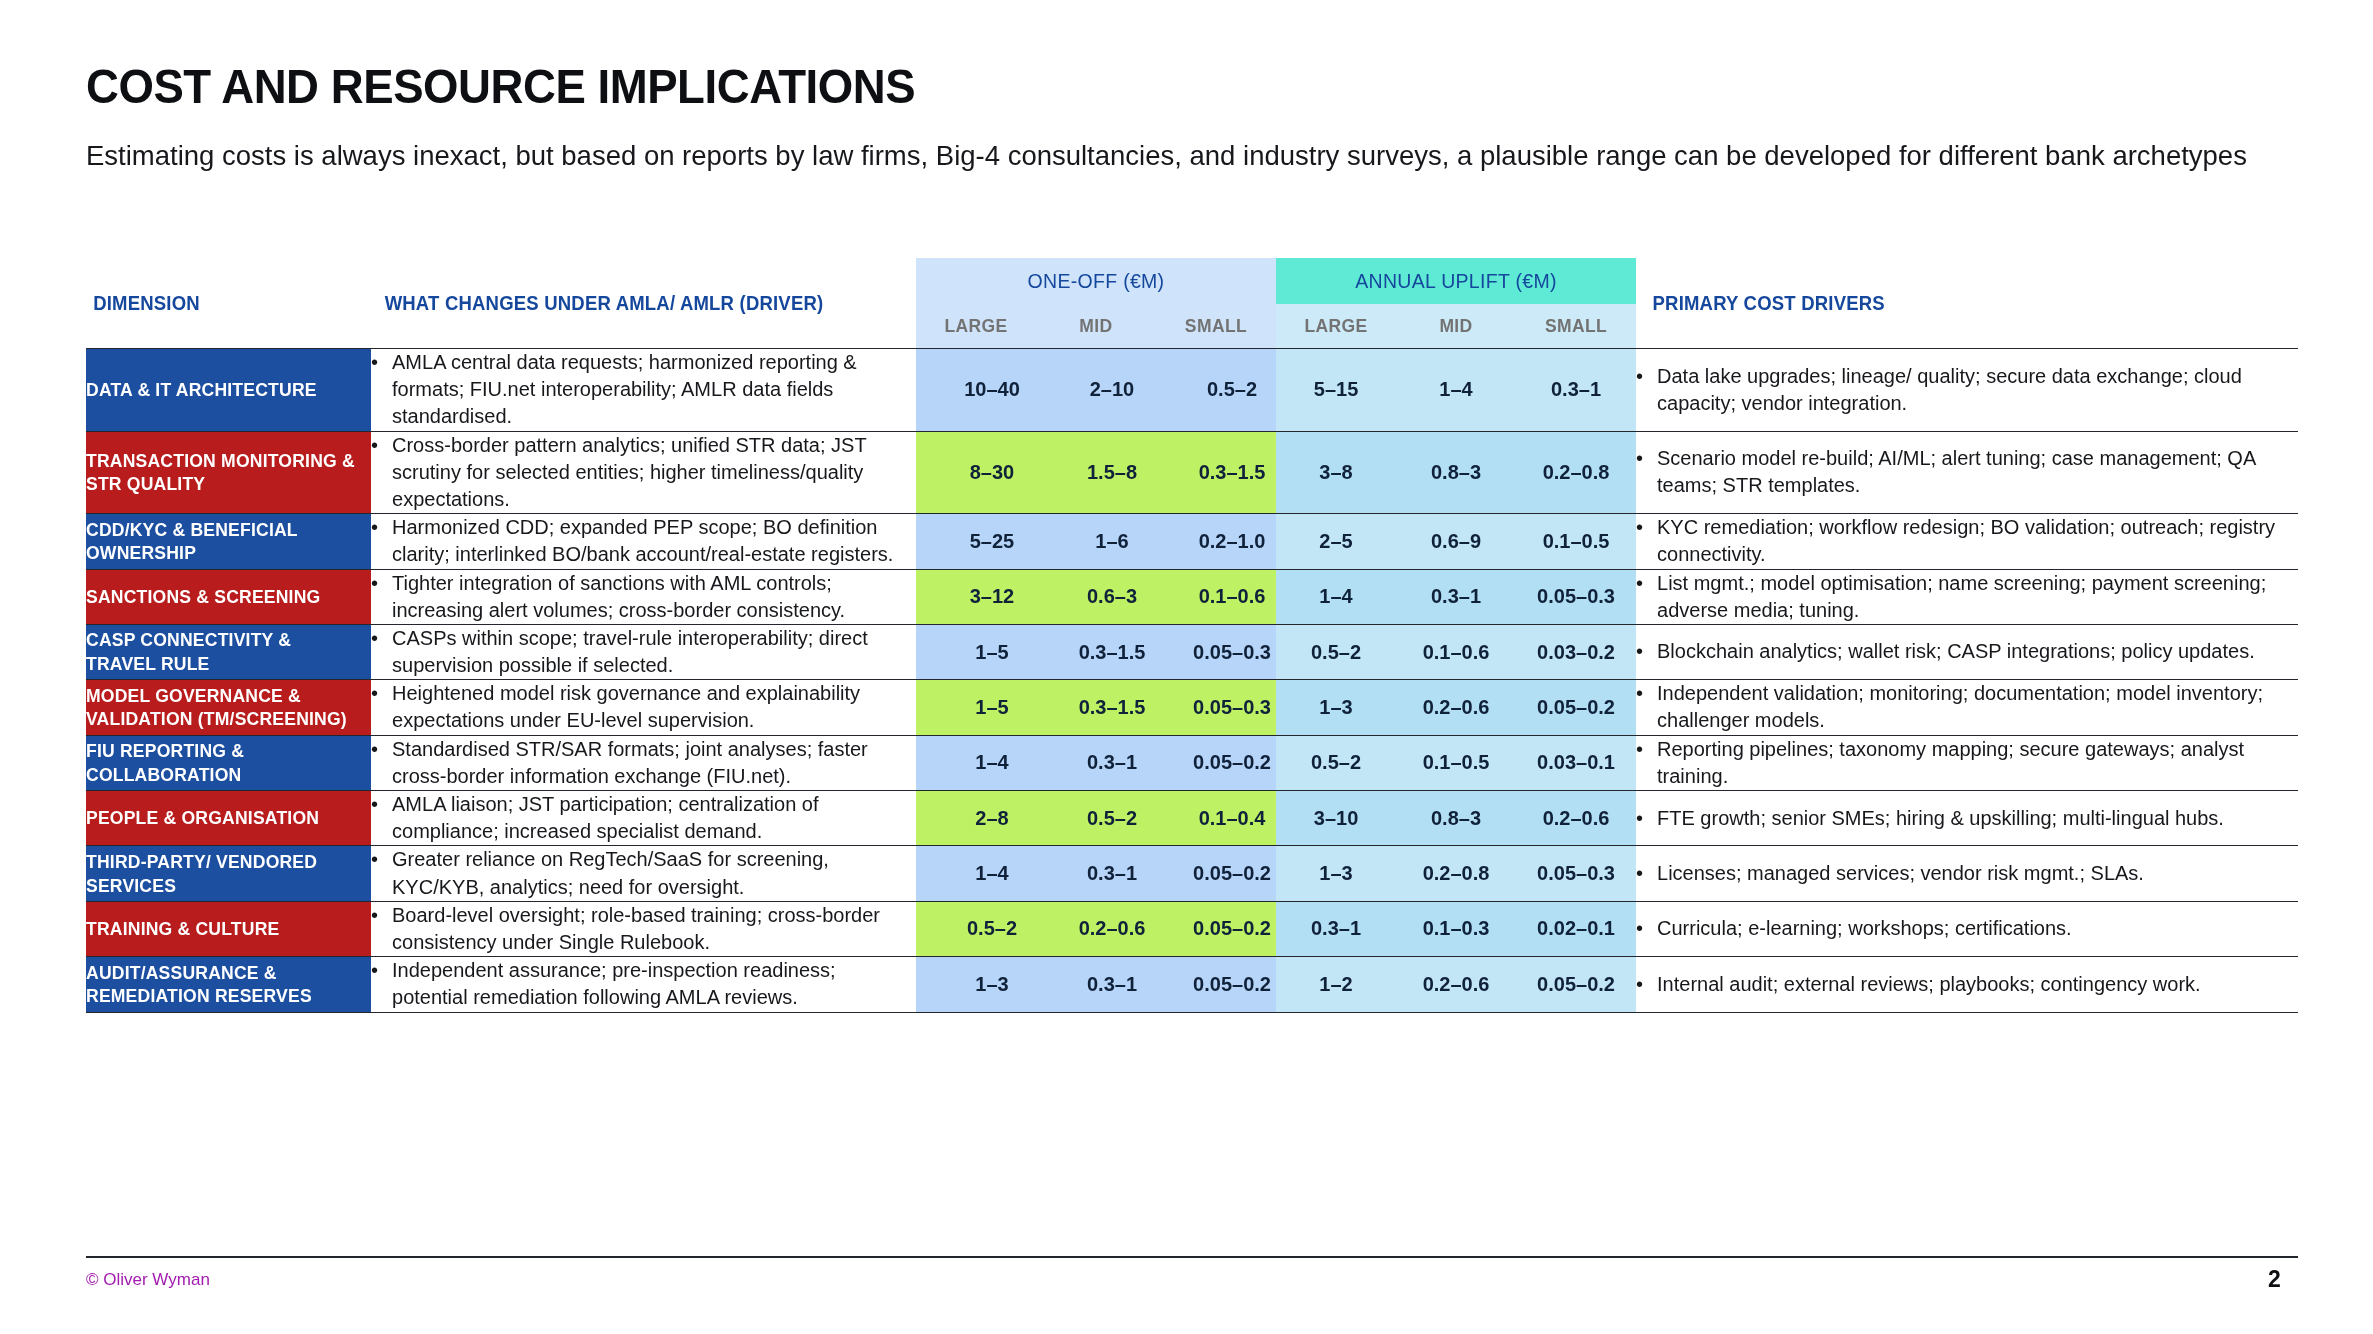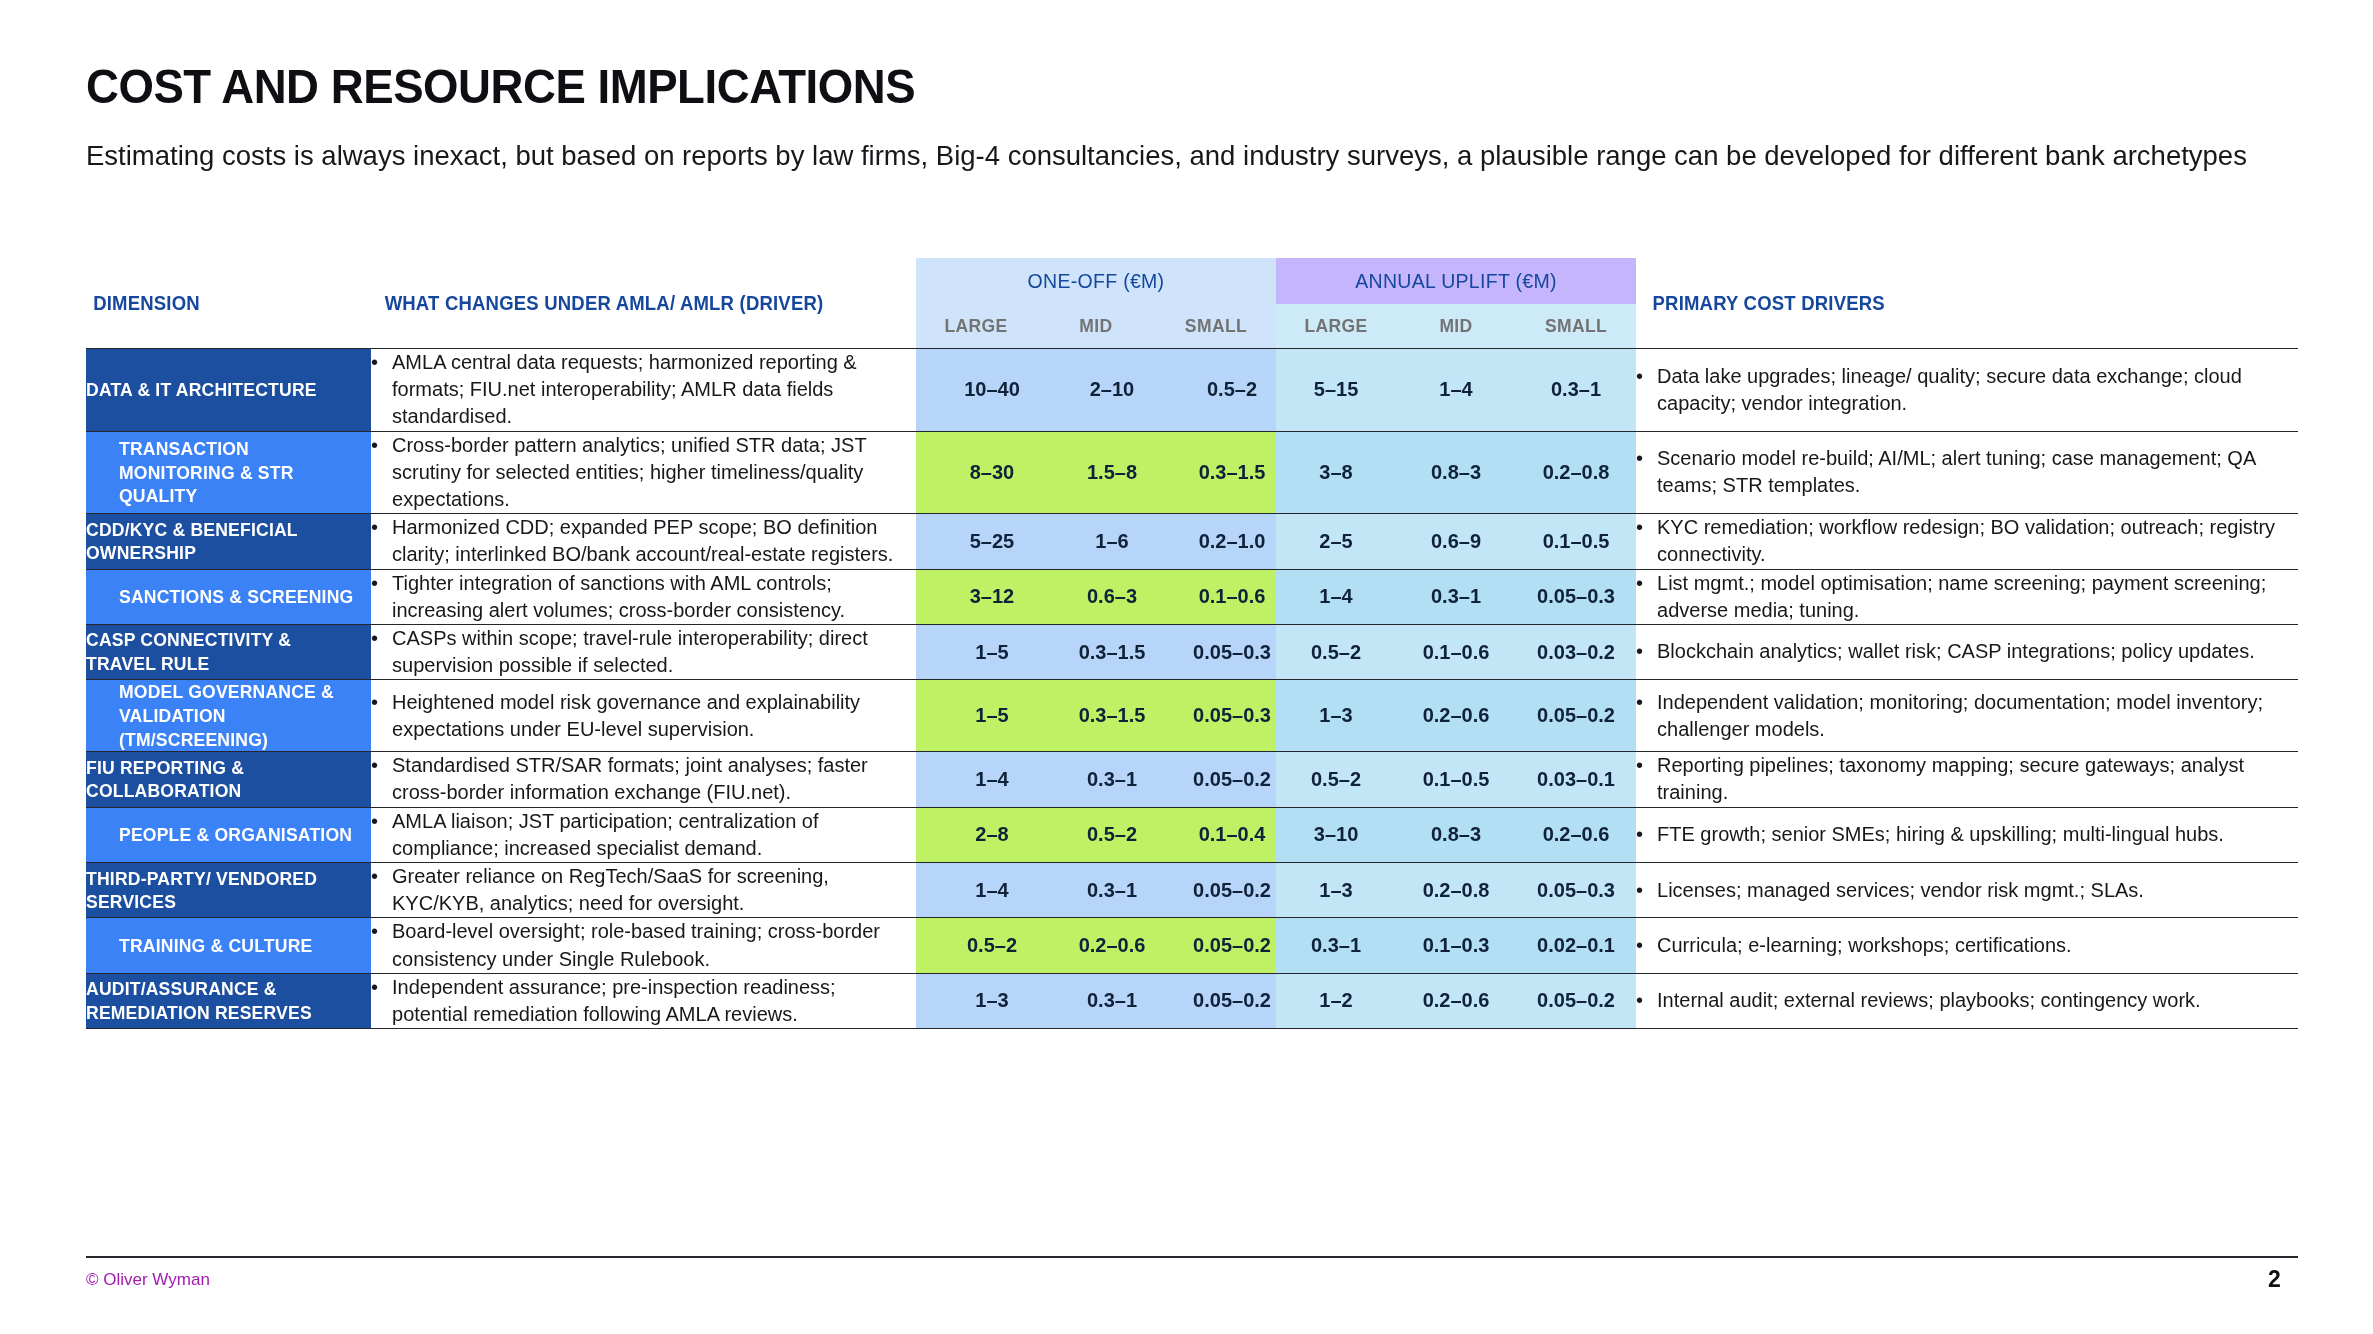--- a/index.html
+++ b/index.html
@@ -72,21 +72,21 @@
   }
   .grp-head {
     text-align: center;
     color: #15479c;
     font-weight: normal;
     font-size: 19.5px;
     letter-spacing: 0.3px;
     height: 46px;
   }
   .grp-oneoff { background: #cfe4fb; }
-  .grp-annual { background: #c4b5fd; }
+  .grp-annual { background: #5eead4; }
   .sub-head {
     text-align: center;
     color: #737373;
     font-weight: bold;
     font-size: 17.5px;
     letter-spacing: 0.4px;
     height: 44px;
   }
   .sub-oneoff { background: #cfe4fb; }
   .sub-annual { background: #cdeaf8; }
@@ -99,21 +99,21 @@
     background: #1d4fa0;
     color: #ffffff;
     font-weight: bold;
     font-size: 18.5px;
     line-height: 1.28;
     padding: 10px 14px 10px 14px;
     letter-spacing: 0.2px;
     transform: none;
   }
   td.dim .dimtext { display: block; transform: scaleX(0.95); transform-origin: left center; }
-  td.dim.alt { background: #3b82f6; padding-left: 33px; }
+  td.dim.alt { background: #b91c1c; }
 
   td.what {
     padding: 14px 16px 14px 8px;
     font-size: 20px;
     line-height: 1.36;
     color: #17181c;
   }
   td.drivers {
     padding: 14px 16px 14px 12px;
     font-size: 20px;

